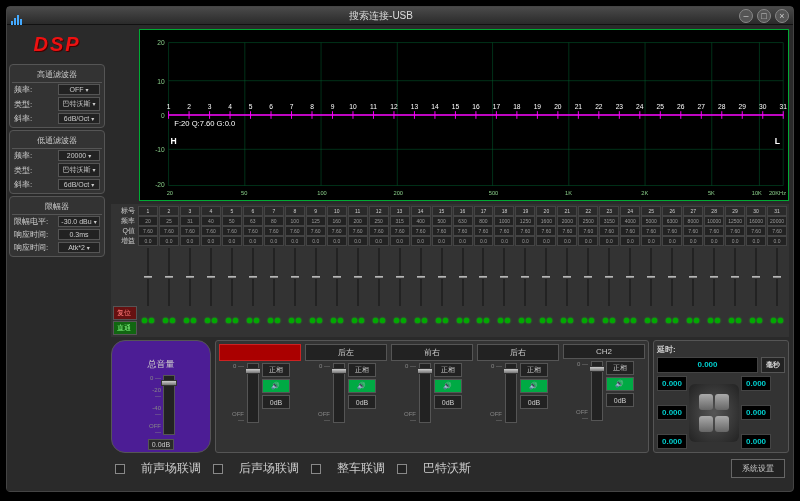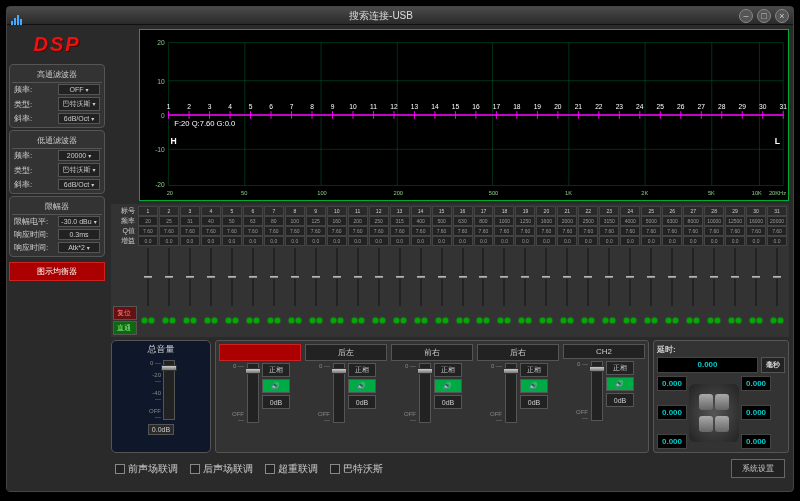--- a/index.html
+++ b/index.html
@@ -33,21 +33,21 @@
 .fader { width: 2px; height: 58px; background: linear-gradient(#888,#444); position: relative; border-left: 1px solid #222; border-right: 1px solid #222; }
 .fader .knob { width: 10px; height: 4px; background: linear-gradient(#ccc,#777); position: absolute; left: -5px; top: 27px; border: 1px solid #333; }
 .smbtn { background: #2a2a2a; border: 1px solid #555; color: #ccc; font-size: 7px; padding: 1px 3px; cursor: pointer; }
 .smbtn.red { background: #611; color: #f77; }
 .smbtn.grn { background: #161; color: #8f8; }
 .ledrow { display: flex; gap: 1px; align-items: center; }
 .ledrow .btnblk { width: 24px; display: flex; flex-direction: column; gap: 1px; }
 .ledcell { flex: 1; display: flex; justify-content: center; gap: 2px; }
 .led { width: 5px; height: 5px; border-radius: 50%; background: #0a0; box-shadow: 0 0 2px #0f0; }
 .channels-wrap { display: flex; gap: 4px; }
-.master-vol { width: 100px; background: #0f172a; border: 1px solid #555; border-radius: 5px; padding: 2px; display: flex; flex-direction: column; align-items: center; }
+.master-vol { width: 100px; background: #4c1d95; border: 1px solid #555; border-radius: 14px; padding: 2px; display: flex; flex-direction: column; align-items: center; justify-content: flex-end; }
 .master-vol .mtitle { color: #ccc; font-size: 9px; }
 .master-vol .mslider { display: flex; gap: 2px; margin: 4px 0; }
 .scale { width: 14px; display: flex; flex-direction: column; justify-content: space-between; font-size: 6px; color: #888; text-align: right; }
 .vfader { width: 12px; height: 60px; background: #222; border: 1px solid #555; position: relative; }
 .vfader .vknob { width: 16px; height: 6px; background: linear-gradient(#ccc,#777); position: absolute; left: -3px; top: 4px; border: 1px solid #333; }
 .channels { flex: 1; background: #333; border: 1px solid #555; border-radius: 3px; padding: 3px; display: flex; gap: 4px; }
 .ch { flex: 1; display: flex; flex-direction: column; align-items: center; gap: 2px; }
 .ch-tab { background: #222; border: 1px solid #555; color: #ccc; font-size: 8px; padding: 2px 0; width: 100%; text-align: center; cursor: pointer; }
 .ch-tab.active { background: #a00; border-color: #c22; color: #a00; }
 .ch-body { display: flex; gap: 3px; }
@@ -57,21 +57,21 @@
 .delay { width: 136px; background: #333; border: 1px solid #555; border-radius: 3px; padding: 3px; font-weight: bold; }
 .delay-title { color: #ccc; font-size: 8px; }
 .delay-top { display: flex; gap: 3px; margin: 2px 0; }
 .dval { background: #000; border: 1px solid #444; color: #0cc; font-size: 8px; padding: 2px 4px; flex: 1; text-align: center; }
 .dsel { background: #222; border: 1px solid #555; color: #ccc; font-size: 7px; padding: 2px 4px; }
 .delay-grid { display: flex; align-items: center; gap: 2px; margin-top: 3px; }
 .delay-col { display: flex; flex-direction: column; gap: 14px; }
 .car { width: 50px; height: 58px; background: radial-gradient(#555,#222); border-radius: 6px; display: flex; flex-wrap: wrap; align-items: center; justify-content: center; gap: 2px; padding: 8px 4px; }
 .seat { width: 14px; height: 16px; background: linear-gradient(#aaa,#666); border-radius: 3px; }
 .bottom { display: flex; gap: 6px; padding: 3px 4px; align-items: center; background: #2a2a2a; }
-.link-item { display: flex; align-items: center; gap: 3px; color: #ccc; font-size: 10px; cursor: pointer; }
+.link-item { display: flex; align-items: center; gap: 16px; color: #ccc; font-size: 12px; cursor: pointer; }
 .chk { width: 10px; height: 10px; border: 1px solid #888; background: #222; }
 .sysbtn { background: #222; border: 1px solid #666; color: #ccc; font-size: 8px; padding: 3px 10px; cursor: pointer; margin-left: auto; }
 </style>
 </head>
 <body>
 
 <div class="app">
   <div class="titlebar">
     <span class="icon">
       <svg viewBox="0 0 12 10">
@@ -132,21 +132,20 @@
         <div class="field">
             <label>响应时间:</label>
             <span class="val">0.3ms</span>
           </div>
         <div class="field">
             <label>响应时间:</label>
             <span class="val dd">Atk*2</span>
           </div>
       </div>
 
-      <div class="redbtn">图示均衡器</div>
     </div>
 
     <div class="right">
       <div class="graph">
         <svg viewBox="0 0 680 172">
           <g stroke="#063" stroke-width="0.5">
             <line x1="30" y1="10" x2="675" y2="10"></line>
               <line x1="30" y1="50" x2="675" y2="50"></line>
             <line x1="30" y1="86" x2="675" y2="86"></line>
               <line x1="30" y1="122" x2="675" y2="122"></line>
@@ -840,21 +839,21 @@
             <div class="link-item">
               <div class="chk"></div>
               <span>前声场联调</span>
             </div>
             <div class="link-item">
               <div class="chk"></div>
               <span>后声场联调</span>
             </div>
             <div class="link-item">
               <div class="chk"></div>
-              <span>超重联调</span>
+              <span>整车联调</span>
             </div>
             <div class="link-item">
               <div class="chk"></div>
               <span>巴特沃斯</span>
             </div>
           </div>
         <div class="sysbtn">系统设置</div>
       </div>
     </div>
   </div>

